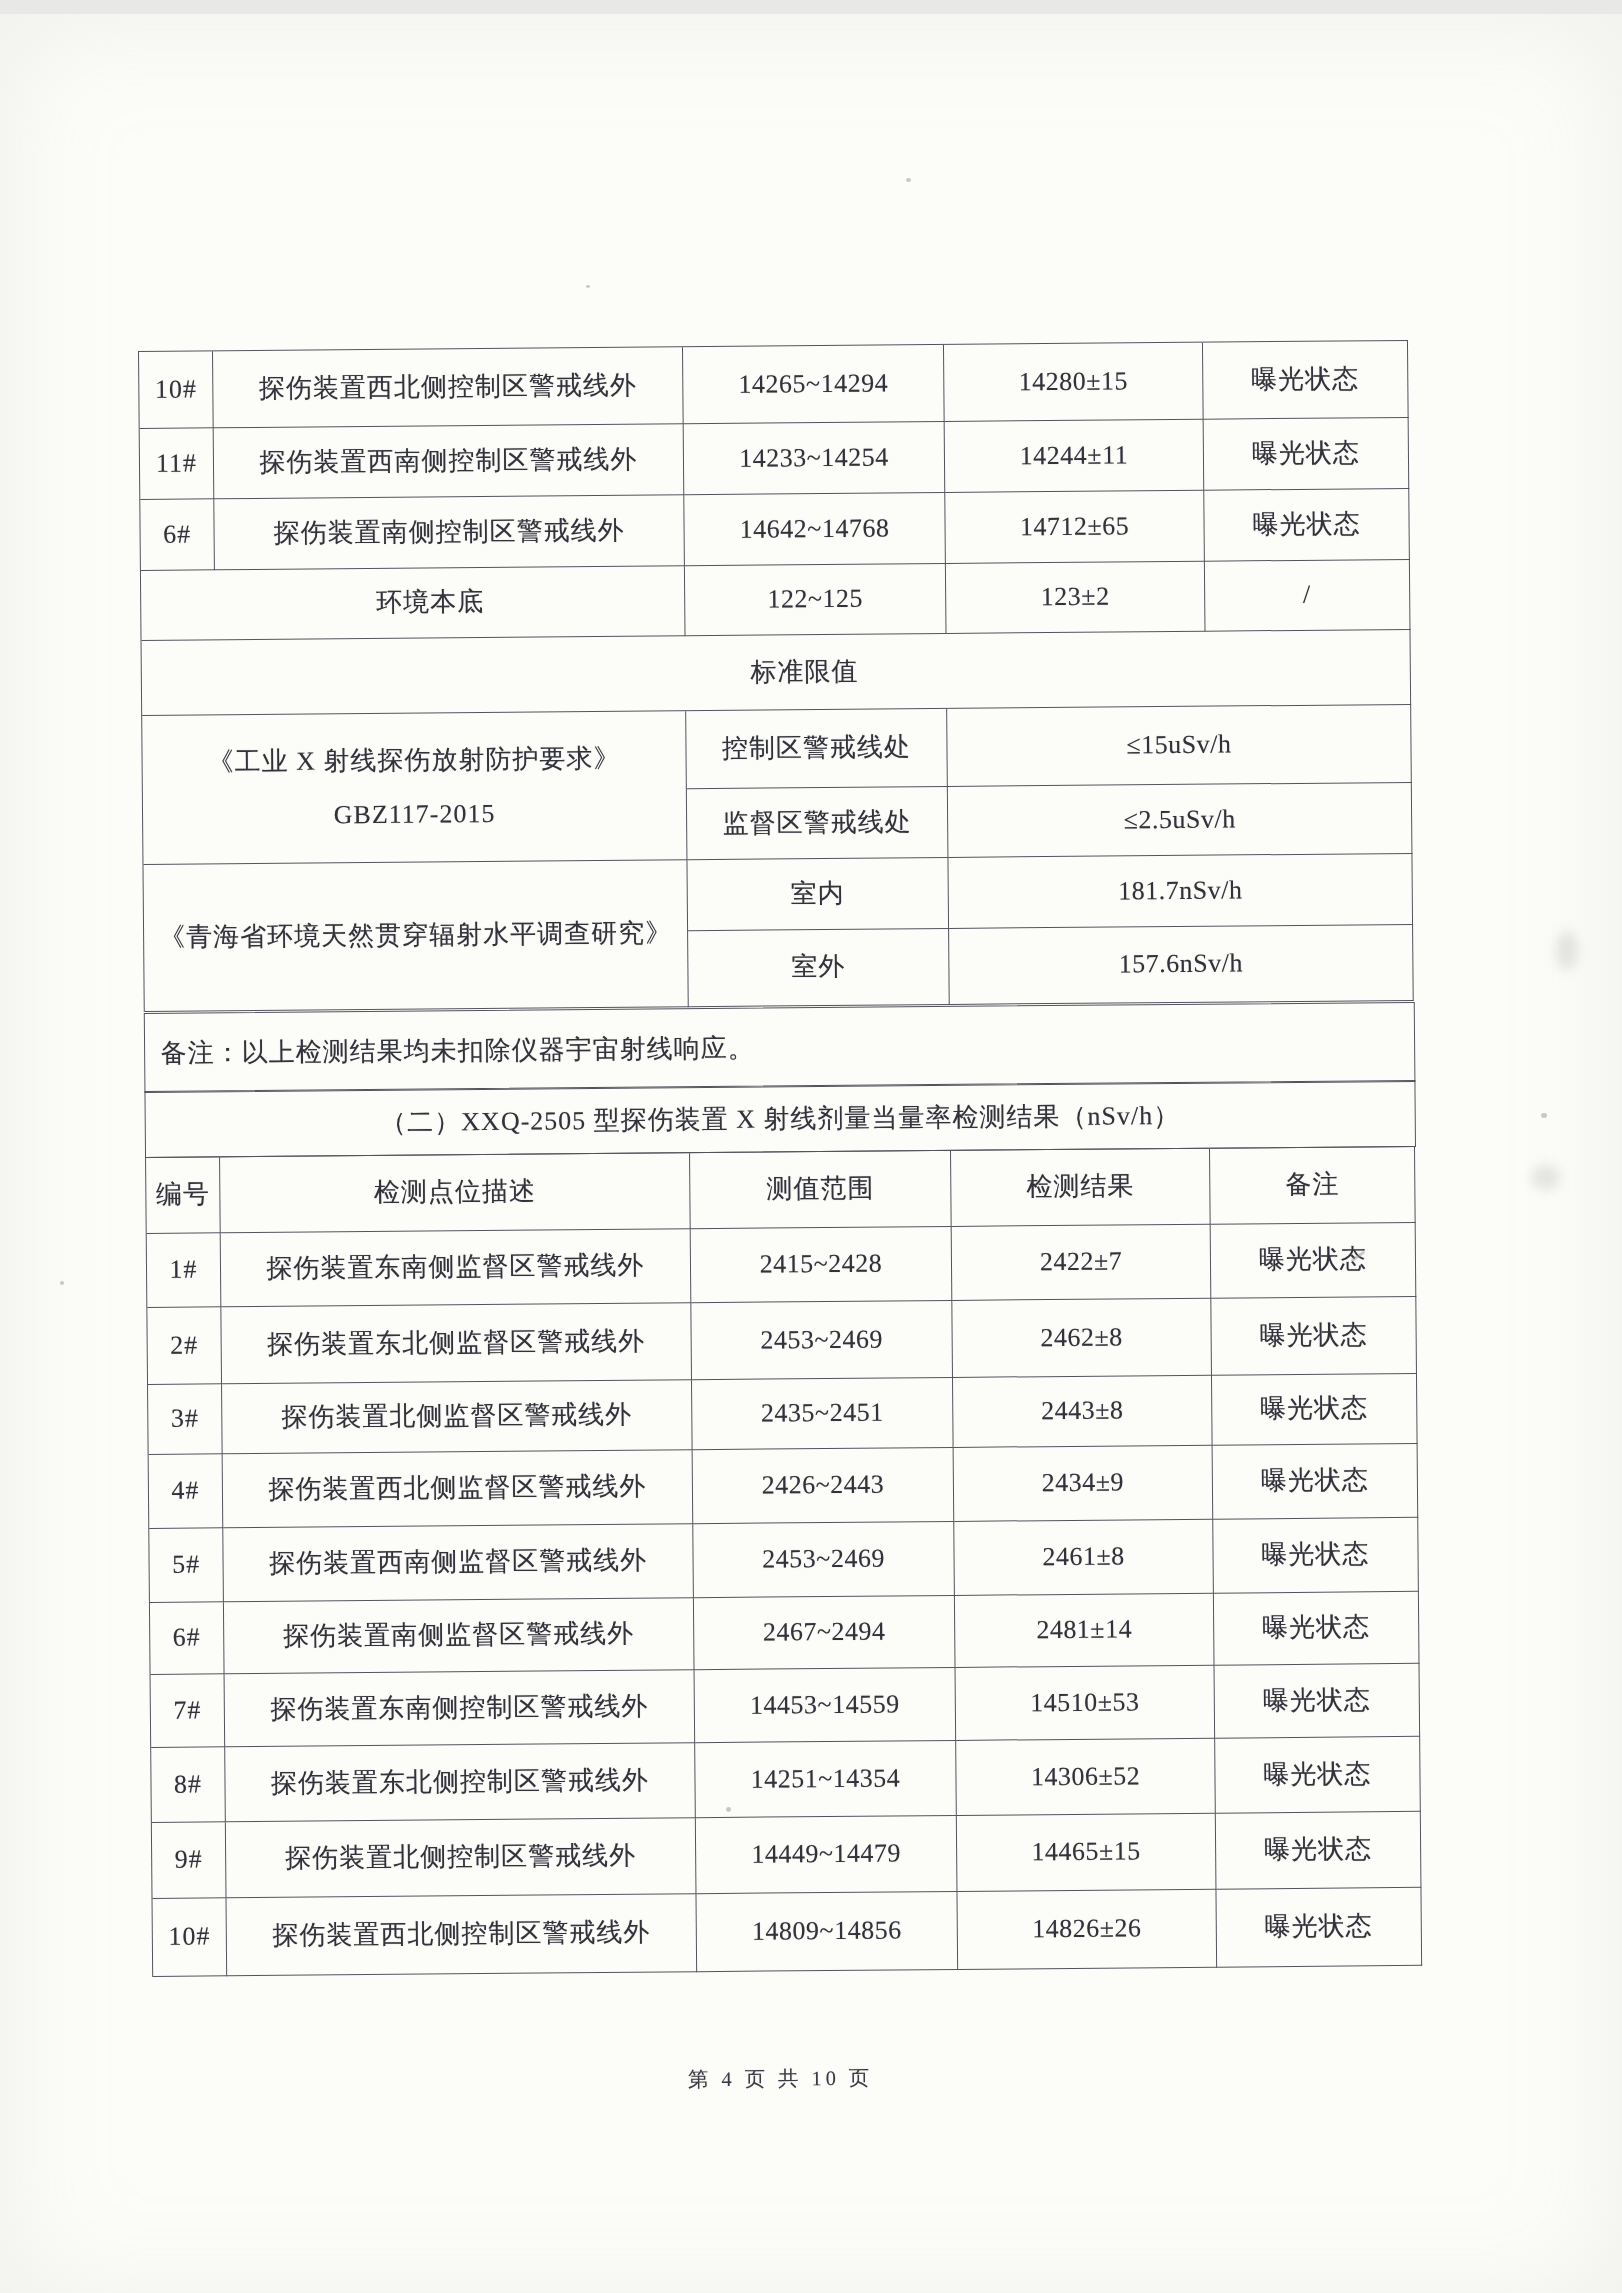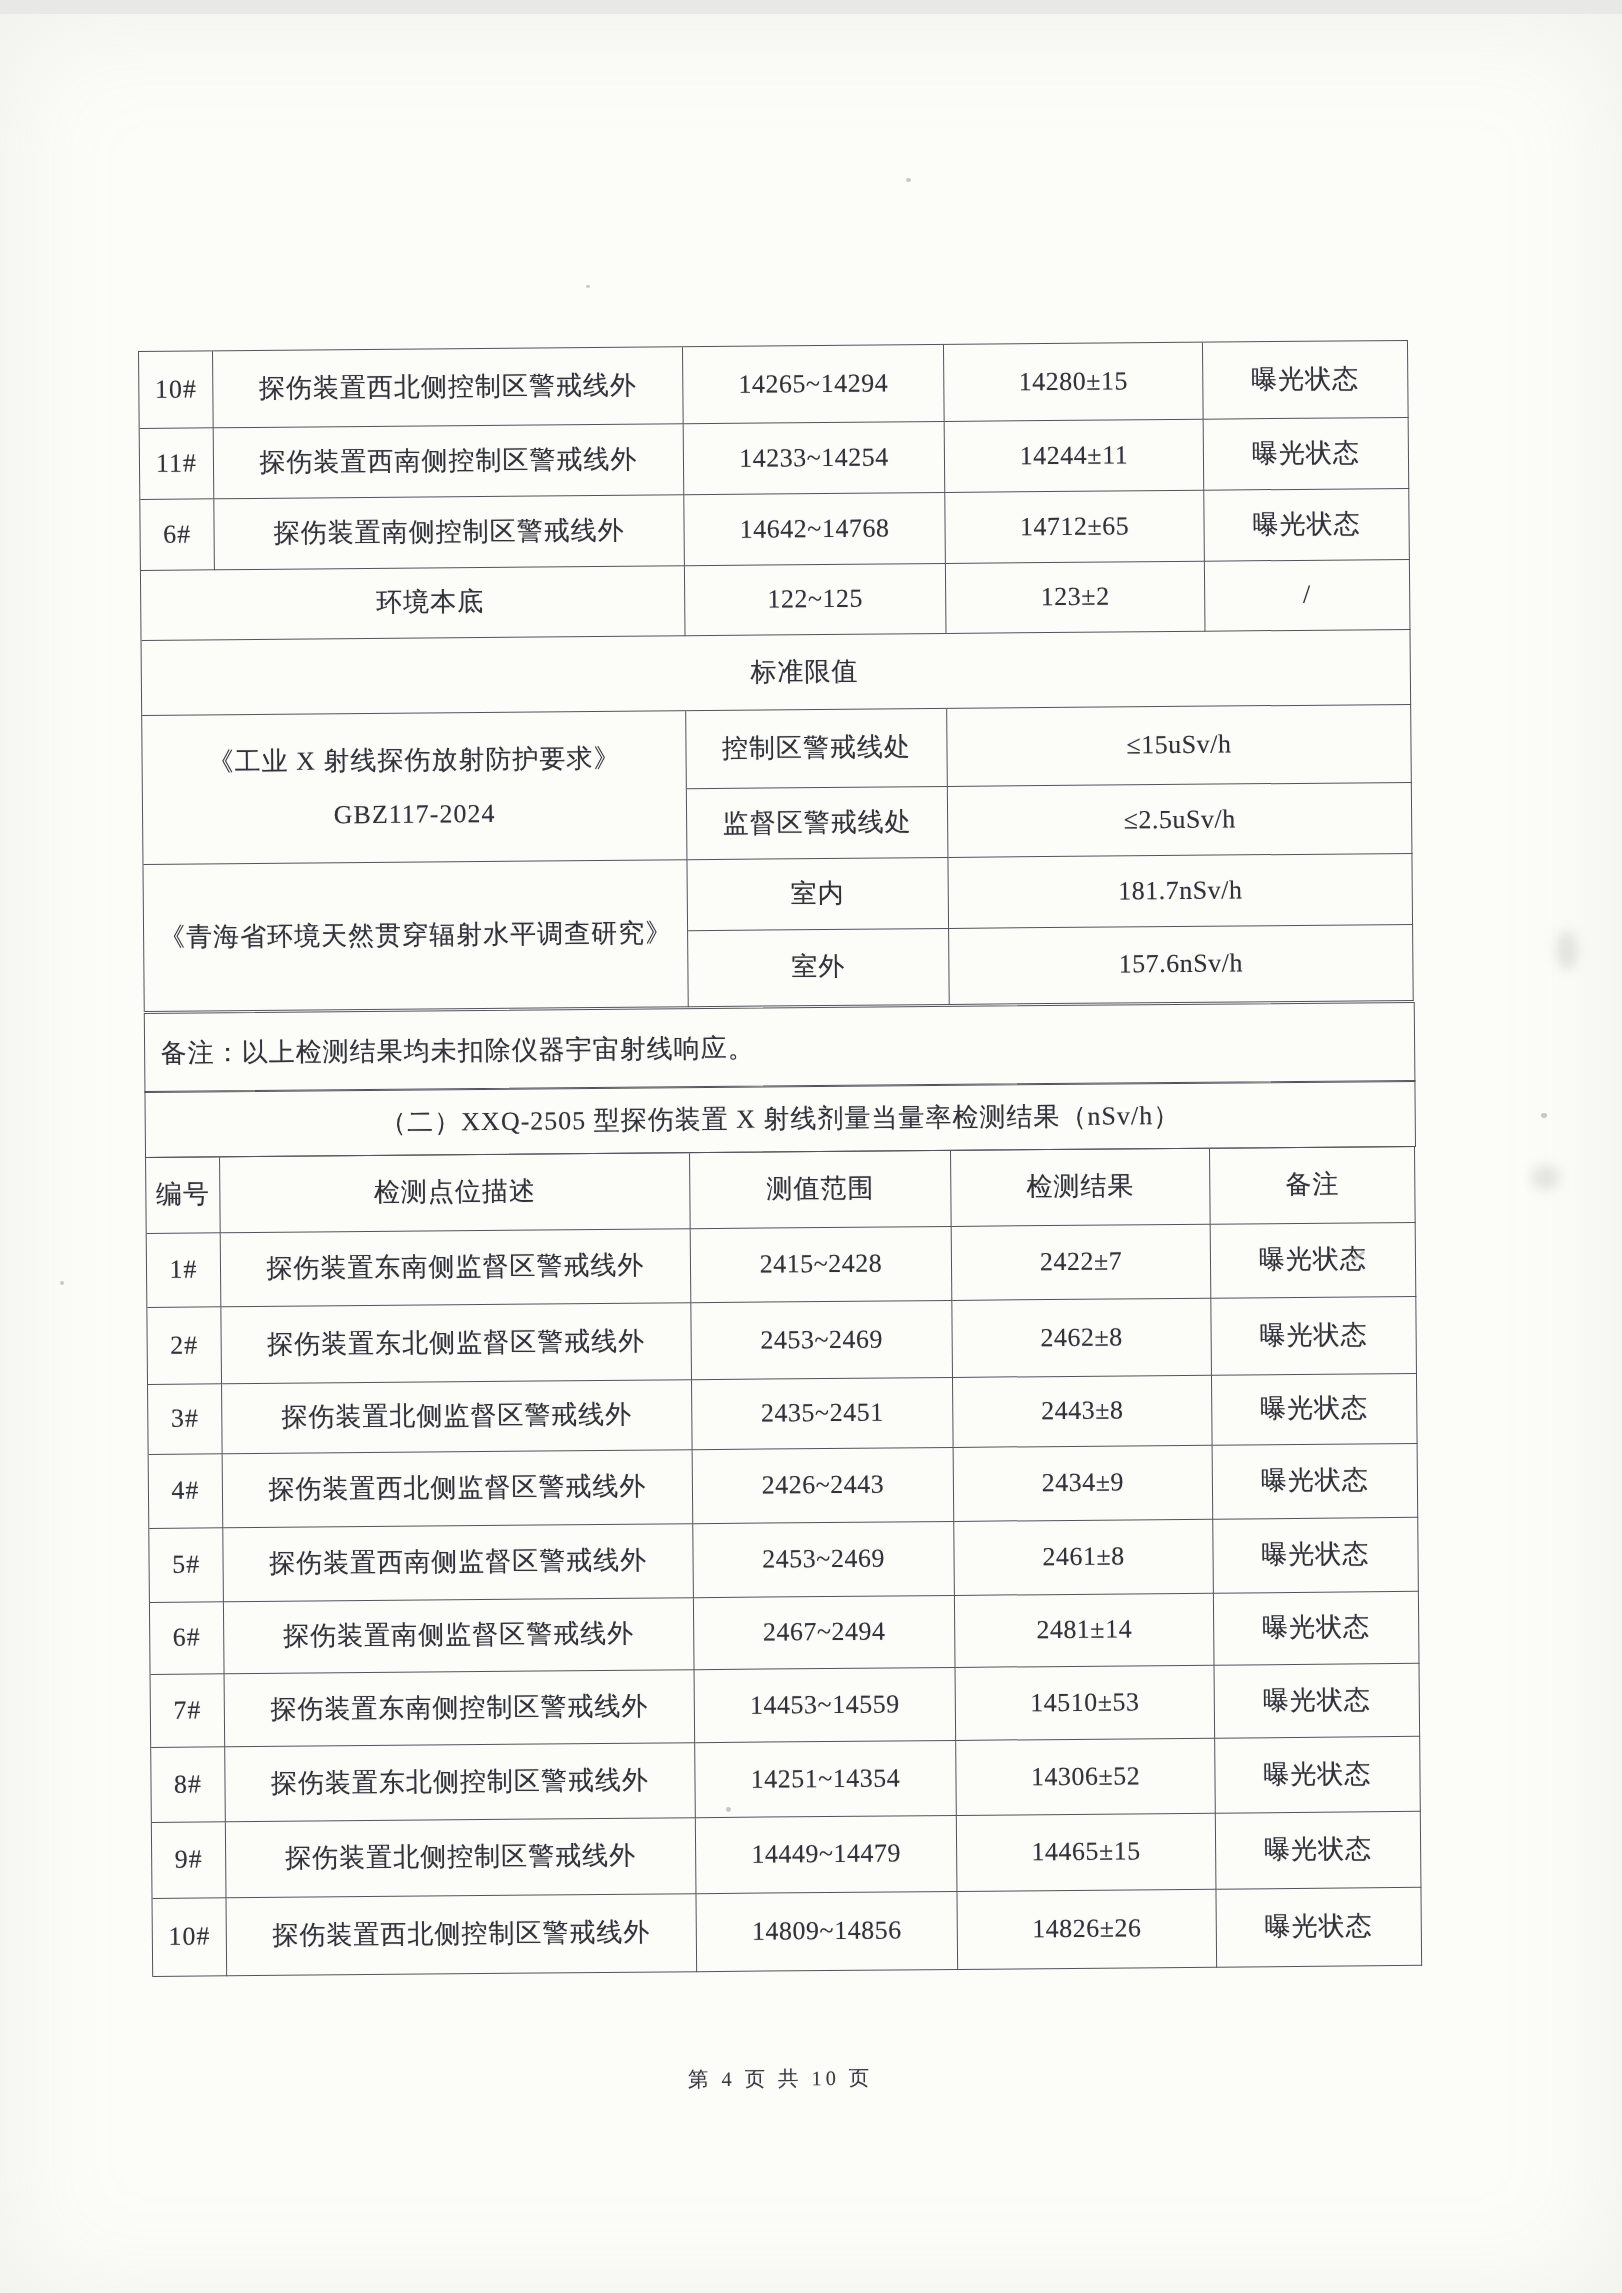--- a/index.html
+++ b/index.html
@@ -76,21 +76,21 @@
 
       <div class="cell bg-label">环境本底</div>
       <div class="cell num">122~125</div>
       <div class="cell num">123±2</div>
       <div class="cell">/</div>
 
       <div class="cell limits">标准限值</div>
 
       <div class="cell std-src1">
         <span>《工业 X 射线探伤放射防护要求》</span>
-        <span>GBZ117-2024</span>
+        <span>GBZ117-2015</span>
       </div>
       <div class="cell">控制区警戒线处</div>
       <div class="cell wide num">≤15uSv/h</div>
       <div class="cell">监督区警戒线处</div>
       <div class="cell wide num">≤2.5uSv/h</div>
 
       <div class="cell std-src2">《青海省环境天然贯穿辐射水平调查研究》</div>
       <div class="cell">室内</div>
       <div class="cell wide num">181.7nSv/h</div>
       <div class="cell">室外</div>

